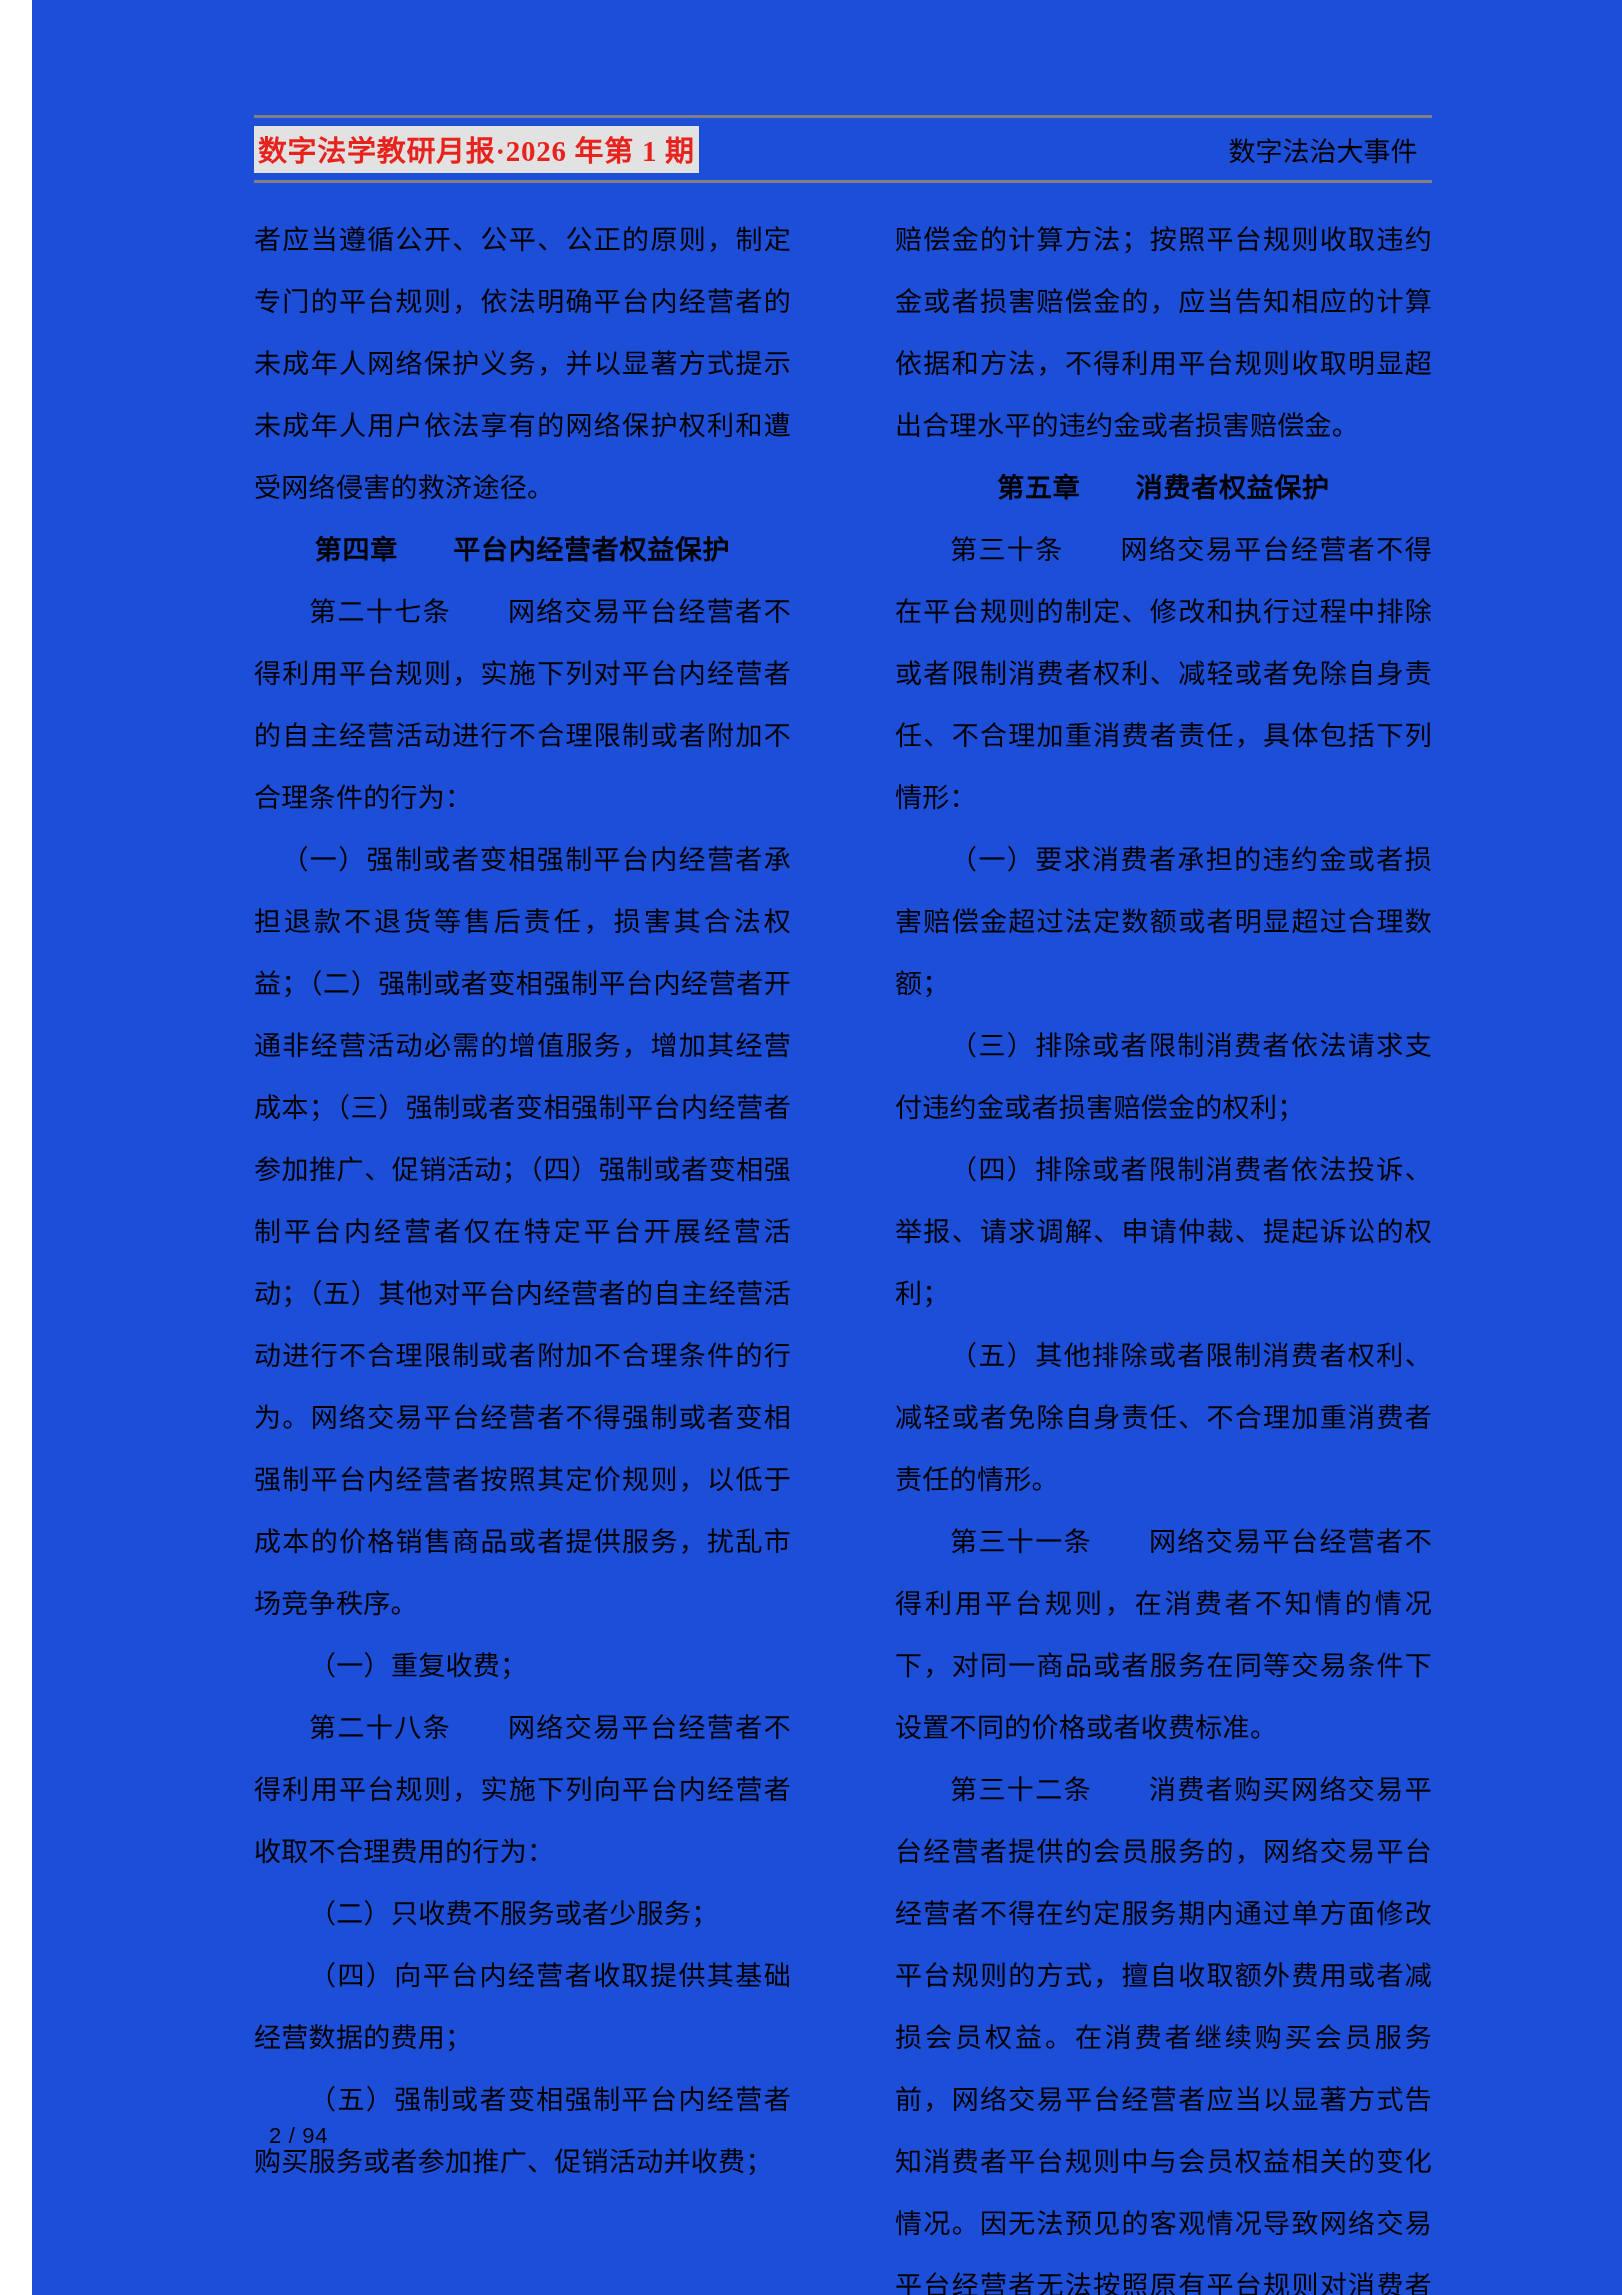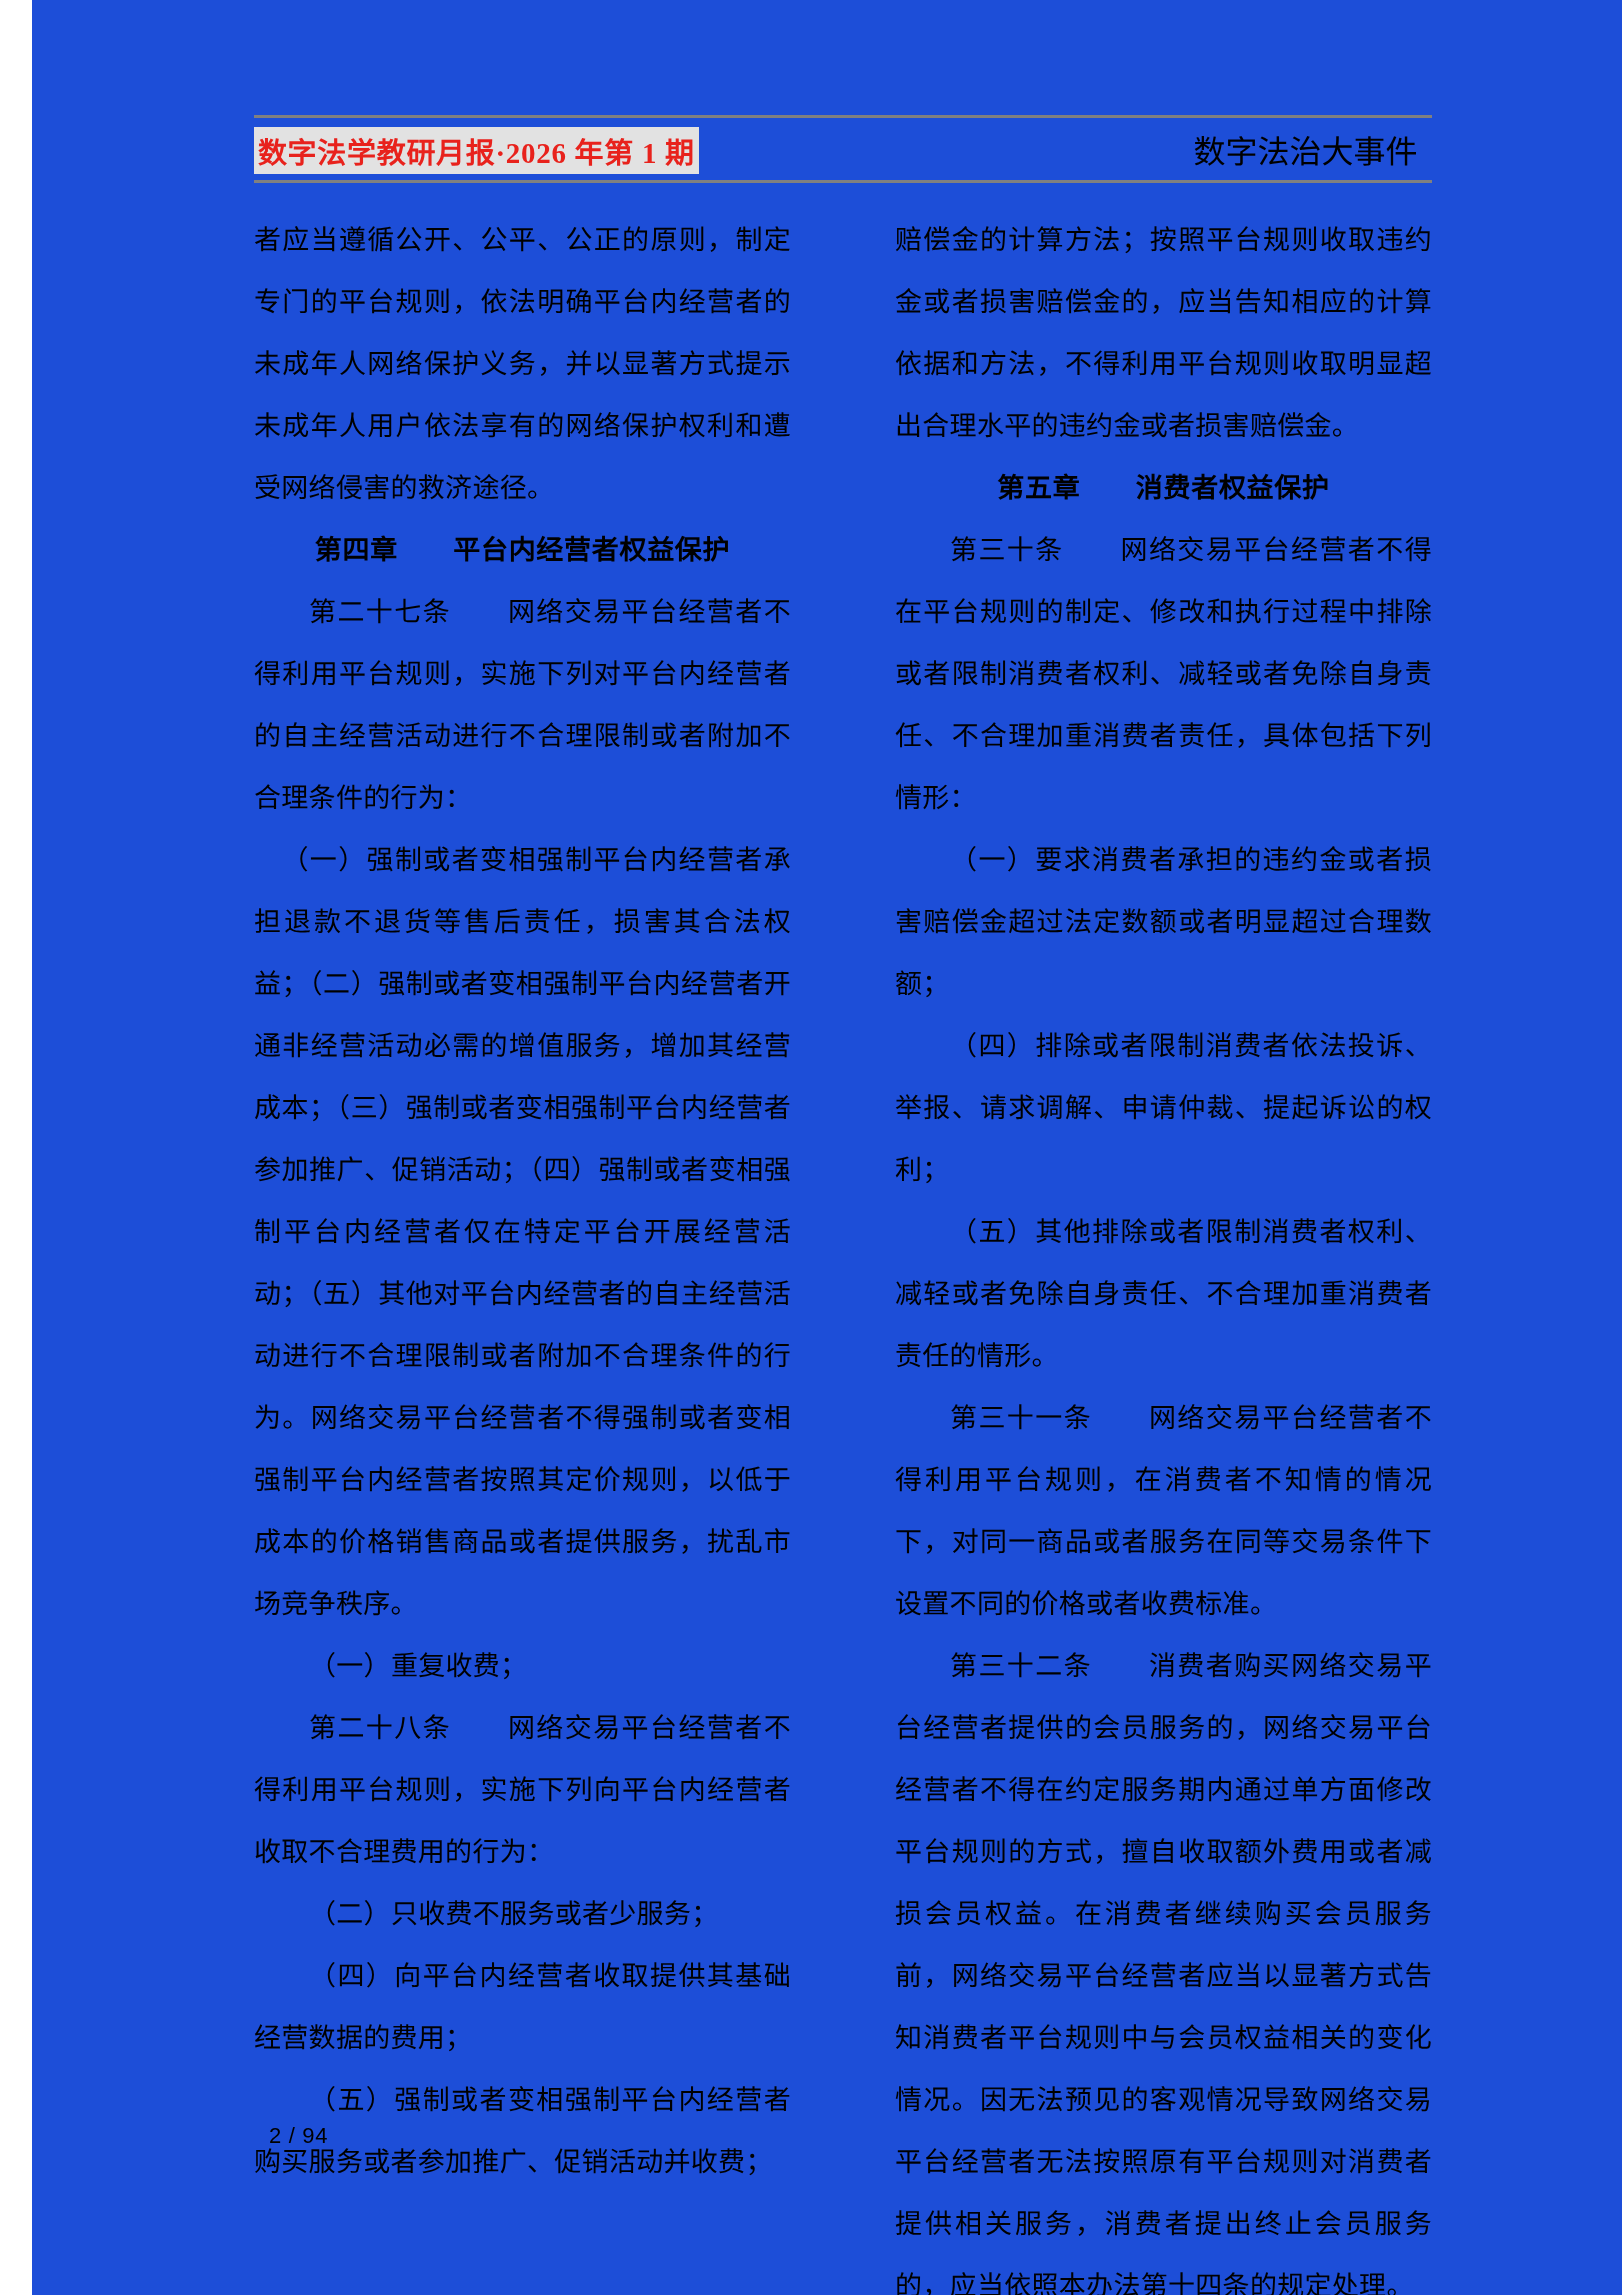--- a/index.html
+++ b/index.html
@@ -58,21 +58,21 @@
     background: #e2e2e2;
     font-size: 29px;
     font-weight: 700;
     letter-spacing: 0.7px;
     padding: 1.3px 3.9px 3.9px 3.9px;
     font-family: "Liberation Serif", "DejaVu Serif", serif;
     white-space: nowrap;
   }
   .header-right {
     color: #000000;
-    font-size: 32px;
+    font-size: 27px;
     font-weight: 400;
     padding-right: 14.4px;
     white-space: nowrap;
     font-family: "Liberation Serif", "DejaVu Serif", serif;
   }
 
   
   .columns {
     position: absolute;
     left: 222px;
@@ -150,20 +150,21 @@
         <p class="para indent2">第二十八条　　网络交易平台经营者不得利用平台规则，实施下列向平台内经营者收取不合理费用的行为：</p>
         <p class="para indent2">（二）只收费不服务或者少服务；</p>
         <p class="para indent2">（四）向平台内经营者收取提供其基础经营数据的费用；</p>
         <p class="para indent2">（五）强制或者变相强制平台内经营者购买服务或者参加推广、促销活动并收费；</p>
       </div>
     <div class="col" id="right-col">
         <p class="para">赔偿金的计算方法；按照平台规则收取违约金或者损害赔偿金的，应当告知相应的计算依据和方法，不得利用平台规则收取明显超出合理水平的违约金或者损害赔偿金。</p>
         <h2 class="chapter">第五章　　消费者权益保护</h2>
         <p class="para indent2">第三十条　　网络交易平台经营者不得在平台规则的制定、修改和执行过程中排除或者限制消费者权利、减轻或者免除自身责任、不合理加重消费者责任，具体包括下列情形：</p>
         <p class="para indent2">（一）要求消费者承担的违约金或者损害赔偿金超过法定数额或者明显超过合理数额；</p>
+        <p class="para indent2">（三）排除或者限制消费者依法请求支付违约金或者损害赔偿金的权利；</p>
         <p class="para indent2">（四）排除或者限制消费者依法投诉、举报、请求调解、申请仲裁、提起诉讼的权利；</p>
         <p class="para indent2">（五）其他排除或者限制消费者权利、减轻或者免除自身责任、不合理加重消费者责任的情形。</p>
         <p class="para indent2">第三十一条　　网络交易平台经营者不得利用平台规则，在消费者不知情的情况下，对同一商品或者服务在同等交易条件下设置不同的价格或者收费标准。</p>
         <p class="para indent2">第三十二条　　消费者购买网络交易平台经营者提供的会员服务的，网络交易平台经营者不得在约定服务期内通过单方面修改平台规则的方式，擅自收取额外费用或者减损会员权益。在消费者继续购买会员服务前，网络交易平台经营者应当以显著方式告知消费者平台规则中与会员权益相关的变化情况。因无法预见的客观情况导致网络交易平台经营者无法按照原有平台规则对消费者提供相关服务，消费者提出终止会员服务的，应当依照本办法第十四条的规定处理。</p>
       </div>
   </div>
 
   <div class="footer">2 / 94</div>
 
 </div>

